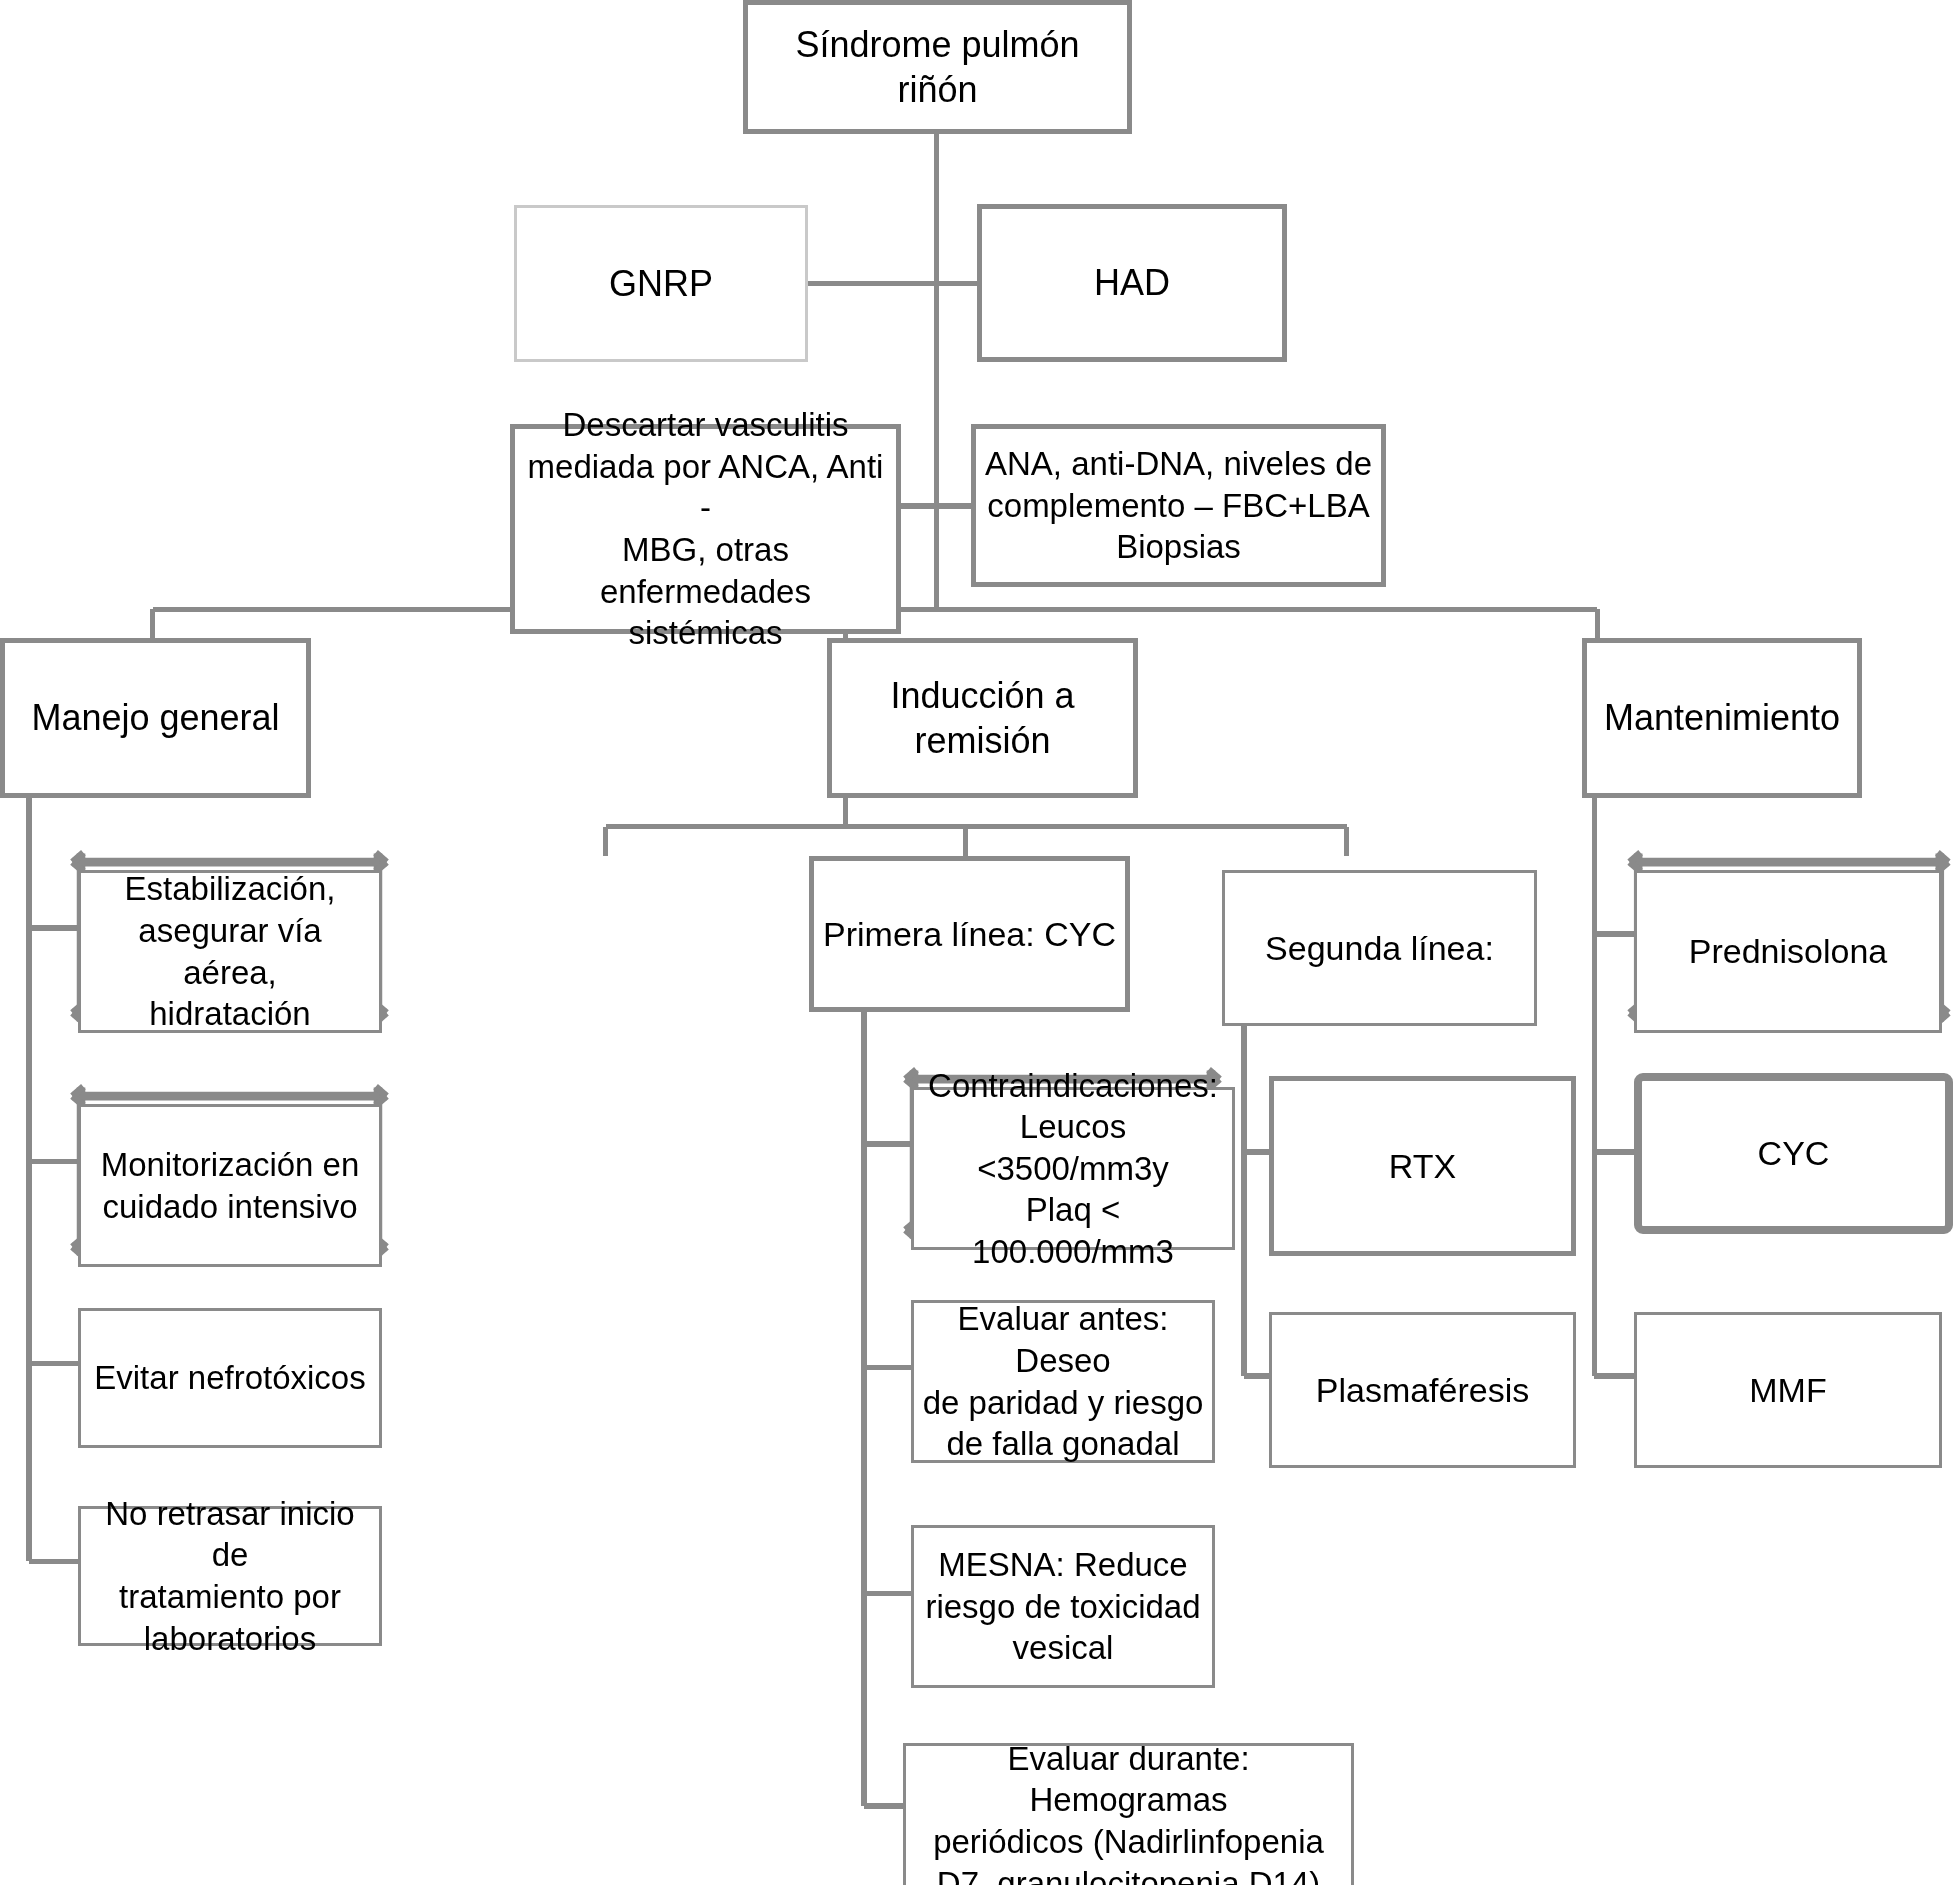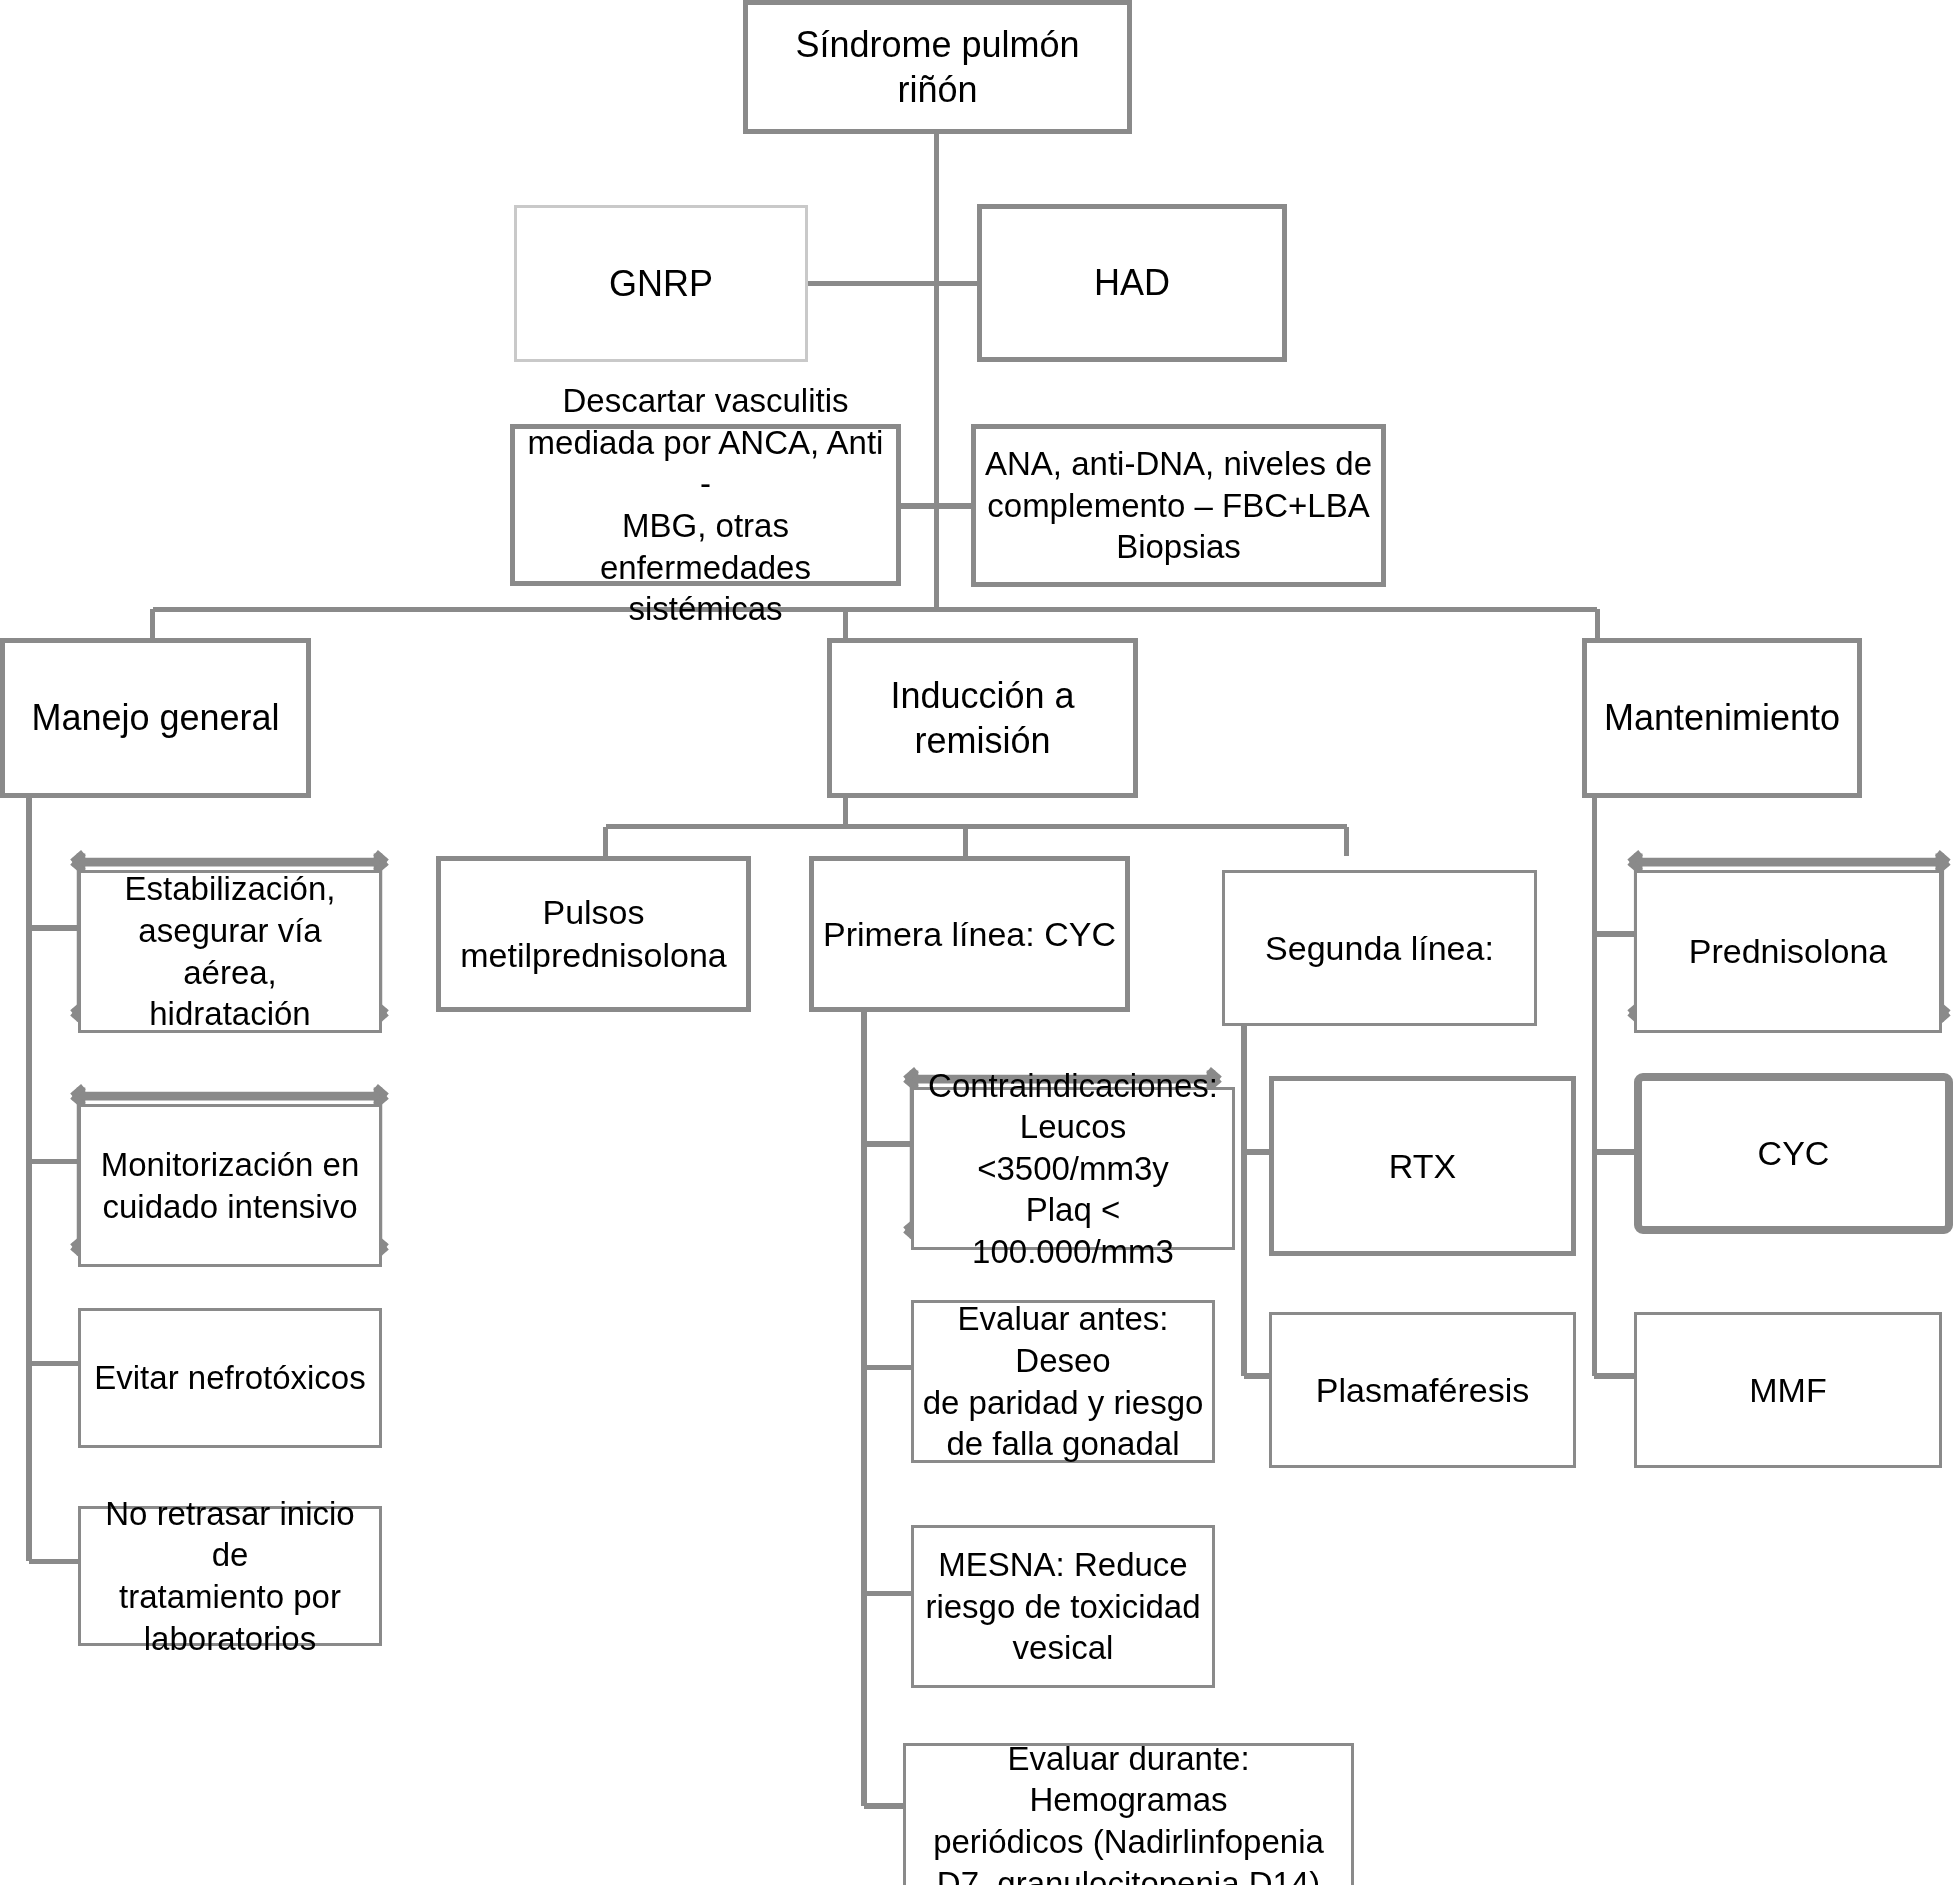--- a/index.html
+++ b/index.html
@@ -142,21 +142,21 @@
   </div>
 
   <div class="node b-faint fs-46" style="left:514px; top:205px; width:294px; height:157px;">
     <span class="node-text">GNRP</span>
   </div>
 
   <div class="node b-thick fs-46" style="left:977px; top:204px; width:310px; height:158px;">
     <span class="node-text">HAD</span>
   </div>
 
-  <div class="node b-thick fs-42" style="left:510px; top:424px; width:391px; height:162px;">
+  <div class="node b-thick fs-42" style="left:510px; top:424px; width:391px; height:210px;">
     <span class="node-text">Descartar vasculitis
 mediada por ANCA, Anti -
 MBG, otras enfermedades
 sistémicas</span>
   </div>
 
   <div class="node b-thick fs-42" style="left:971px; top:424px; width:415px; height:163px;">
     <span class="node-text">ANA, anti-DNA, niveles de
 complemento – FBC+LBA
 Biopsias</span>
@@ -188,24 +188,20 @@
   <div class="node b-thin fs-42" style="left:78px; top:1294px; width:304px; height:140px;">
     <span class="node-text">Evitar nefrotóxicos</span>
   </div>
 
   <div class="node b-thin fs-42" style="left:78px; top:1492px; width:304px; height:140px;">
     <span class="node-text">No retrasar inicio de
 tratamiento por
 laboratorios</span>
   </div>
 
-  <div class="node b-thick fs-44" style="left:436px; top:856px; width:315px; height:156px;">
-    <span class="node-text">Pulsos
-metilprednisolona</span>
-  </div>
 
   <div class="node b-thick fs-44" style="left:809px; top:856px; width:321px; height:156px;">
     <span class="node-text">Primera línea: CYC</span>
   </div>
 
   <div class="node b-thin fs-44" style="left:1222px; top:856px; width:315px; height:156px;">
     <span class="node-text">Segunda línea:</span>
   </div>
 
   <div class="node b-thin fs-42" style="left:911px; top:1073px; width:324px; height:163px;">

